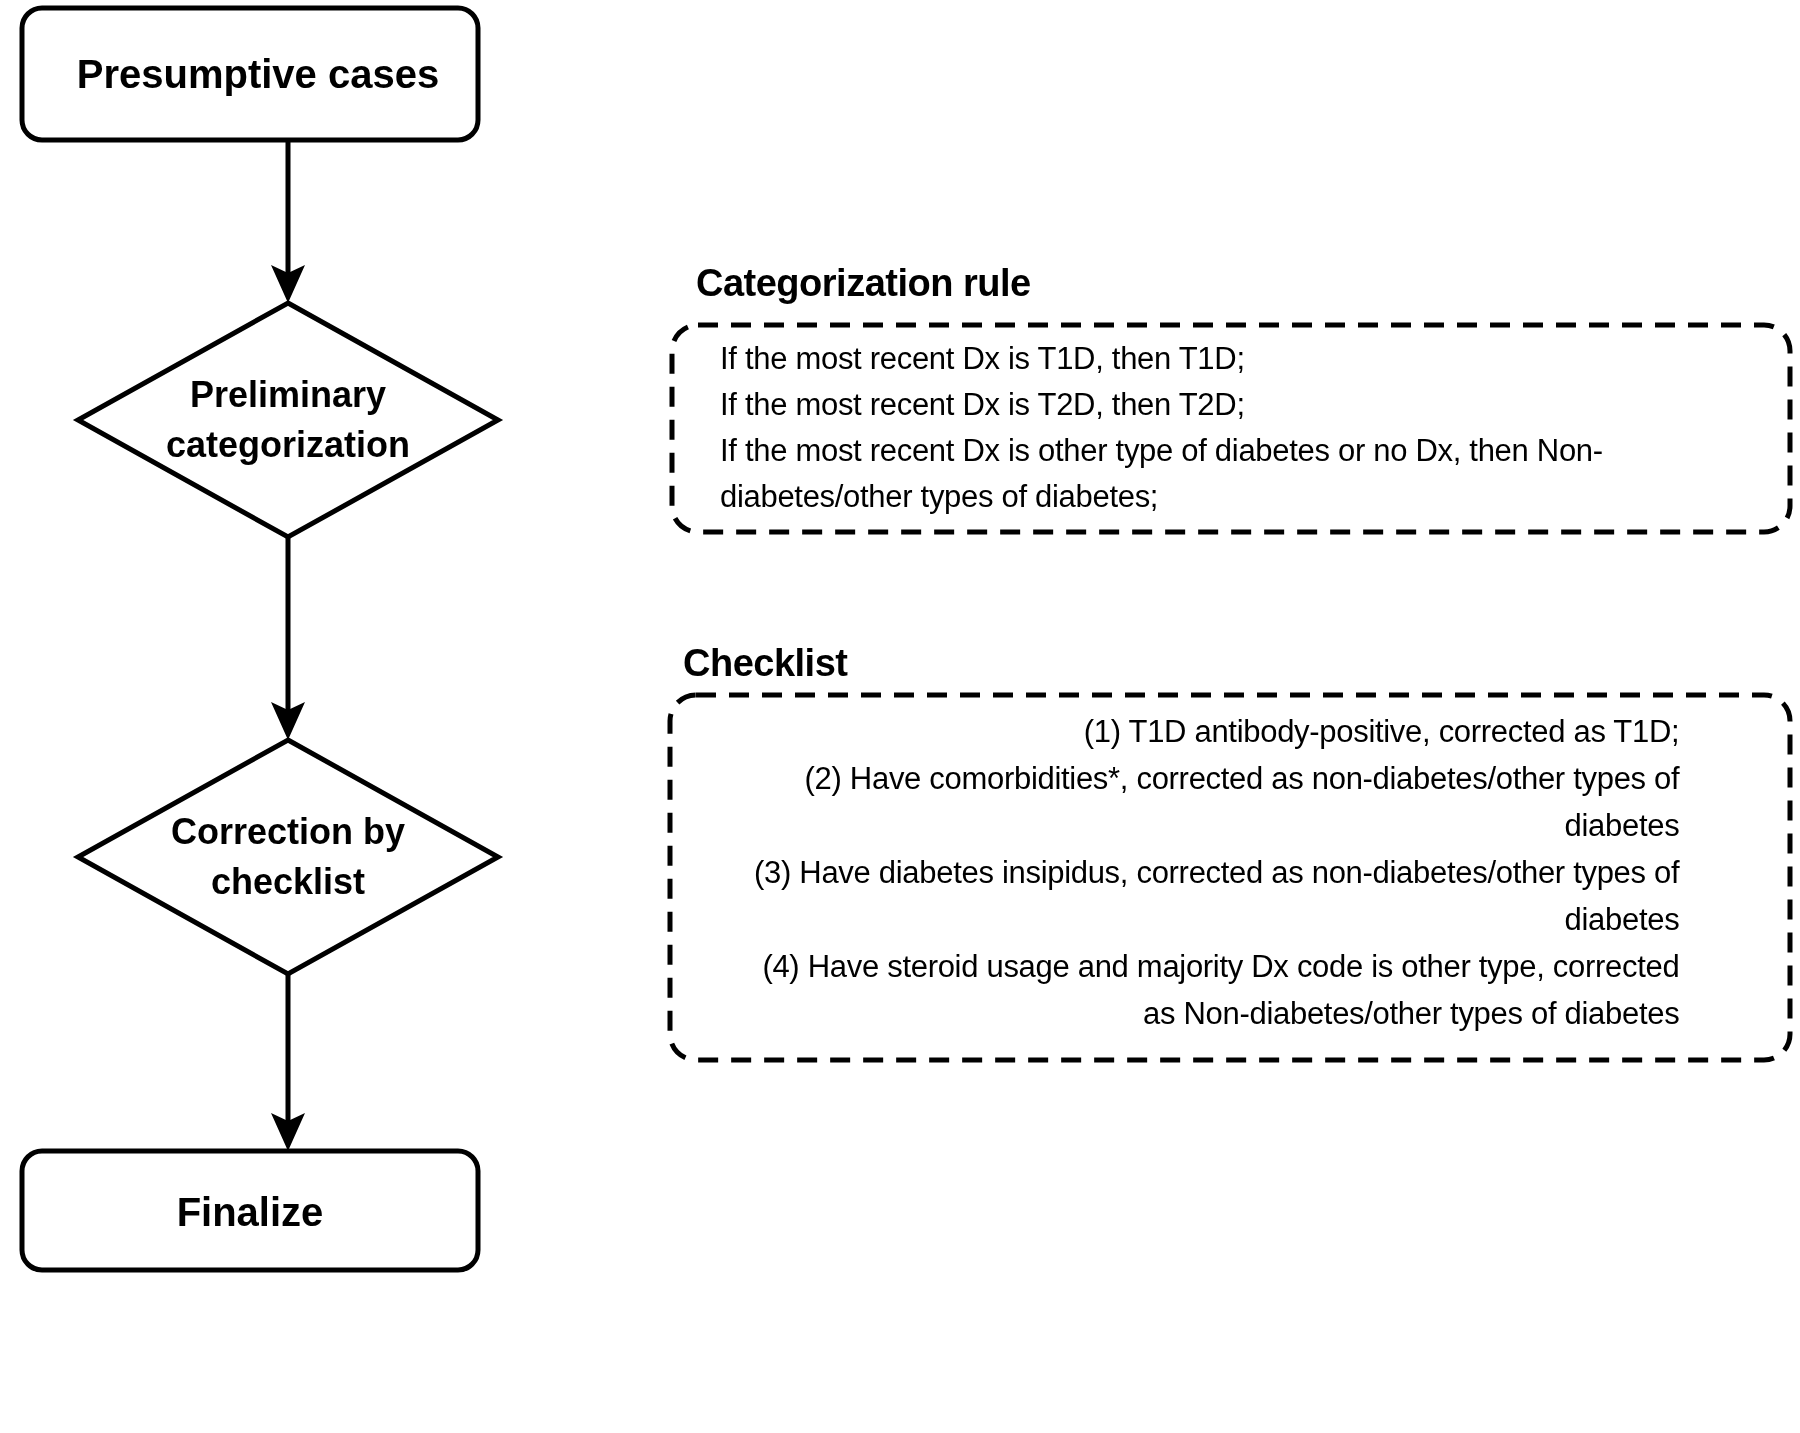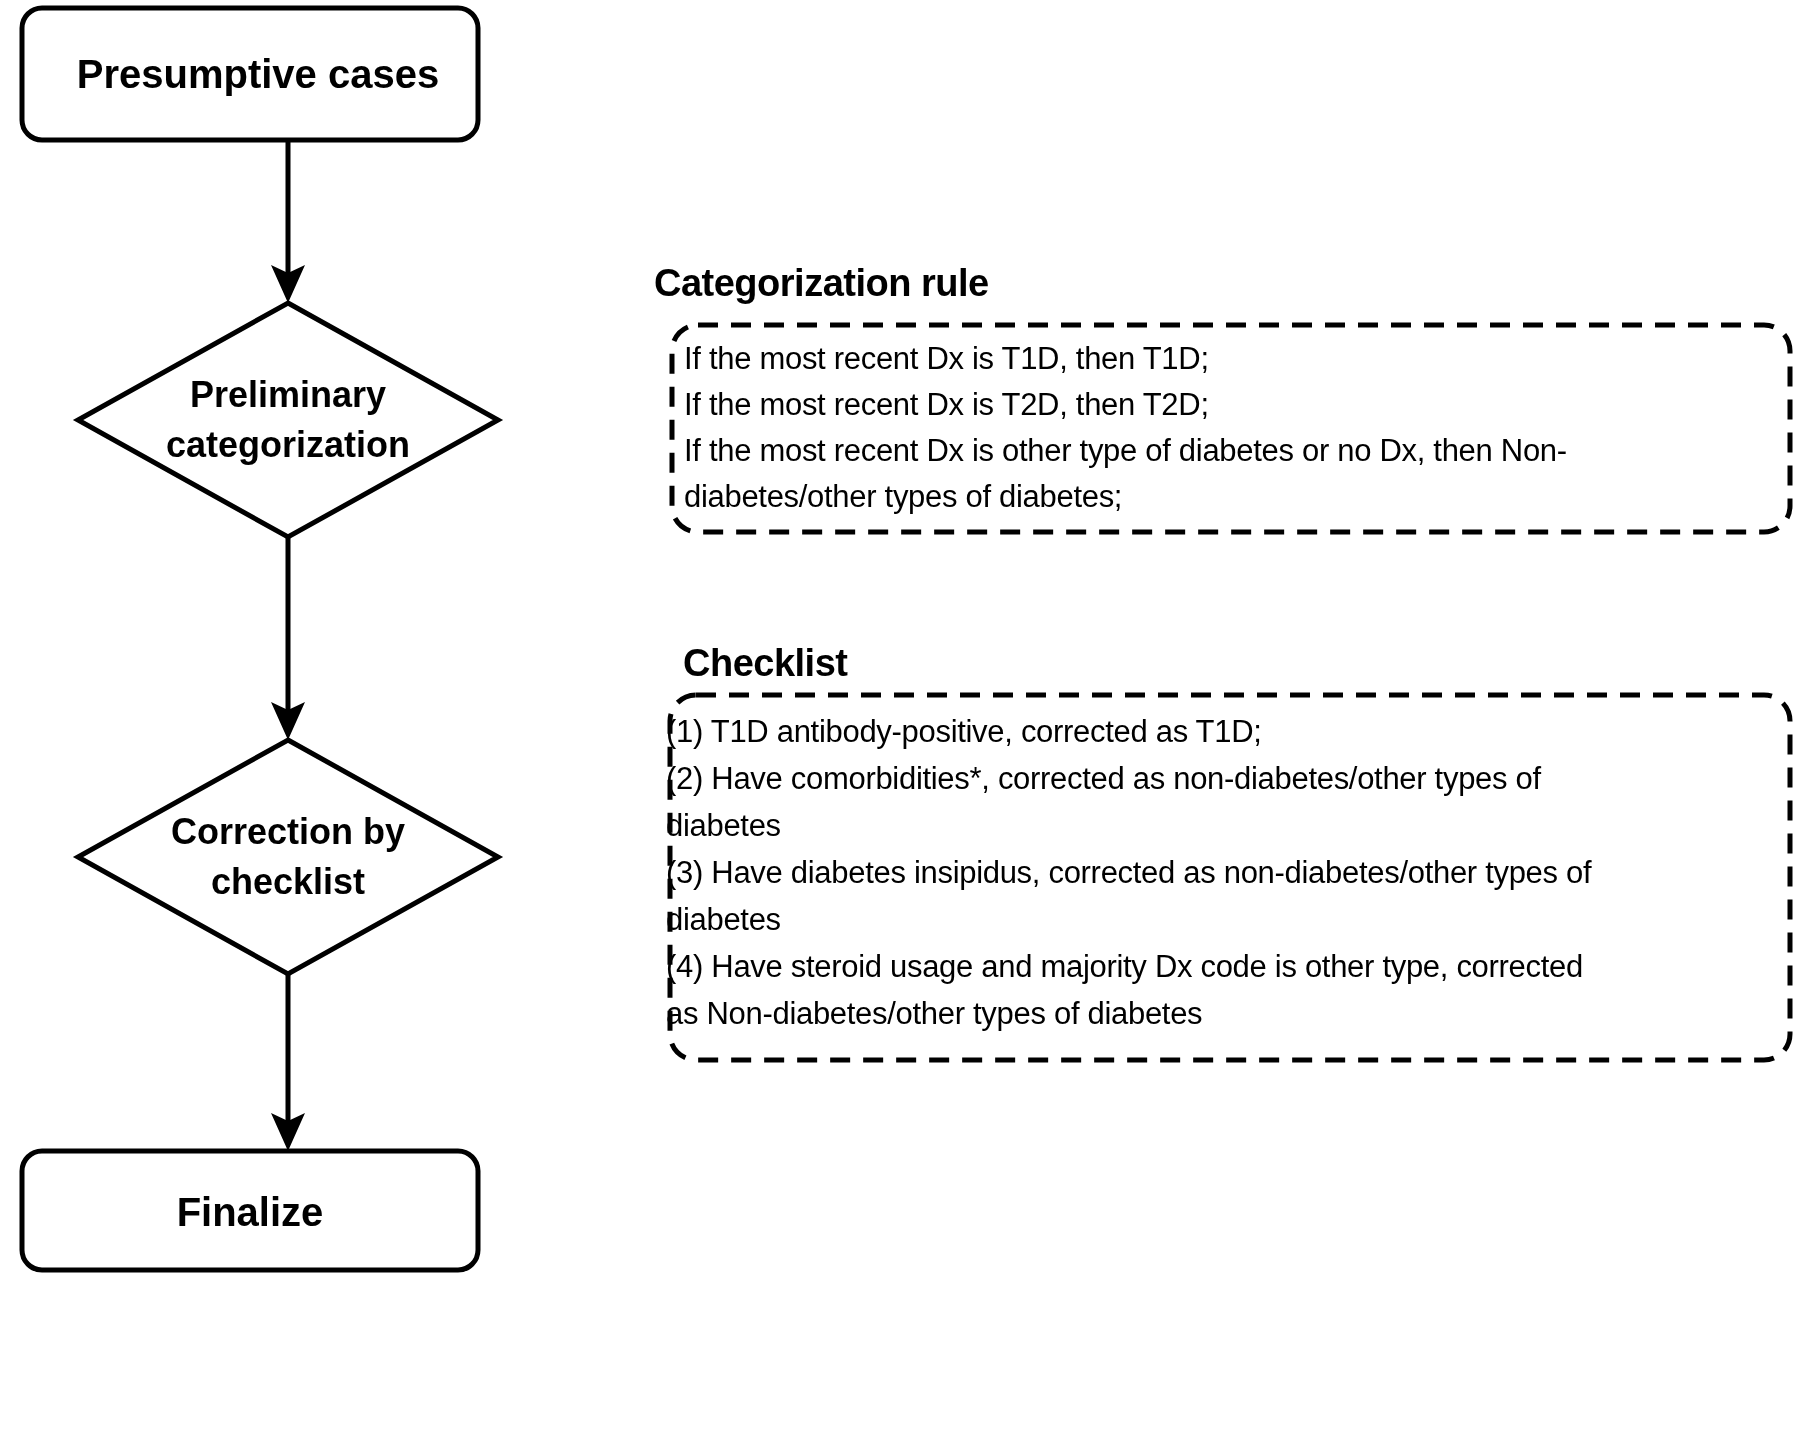--- a/index.html
+++ b/index.html
@@ -57,25 +57,26 @@
     letter-spacing: -0.5px;
     white-space: pre;
   }
   .panel-body {
     position: absolute;
     font-size: 31px;
     font-weight: 400;
     letter-spacing: -0.3px;
     line-height: 46px;
     white-space: pre;
+    margin-left: 36px;
   }
-  #categorization-rule-title { left: 654px; top: 262px; }
+  #categorization-rule-title { left: 696px; top: 262px; }
   #categorization-rule-body  { left: 684px; top: 336px; }
   #checklist-title           { left: 683px; top: 642px; }
-  #checklist-body            { left: 666px; top: 708px; line-height: 47px; }
+  #checklist-body            { left: 718px; top: 708px; line-height: 47px; text-align: right; }
   #footnote {
     position: absolute;
     left: 8px;
     top: 1337px;
     font-size: 29px;
     letter-spacing: -0.2px;
     line-height: 47px;
     white-space: pre;
   }
 </style>

